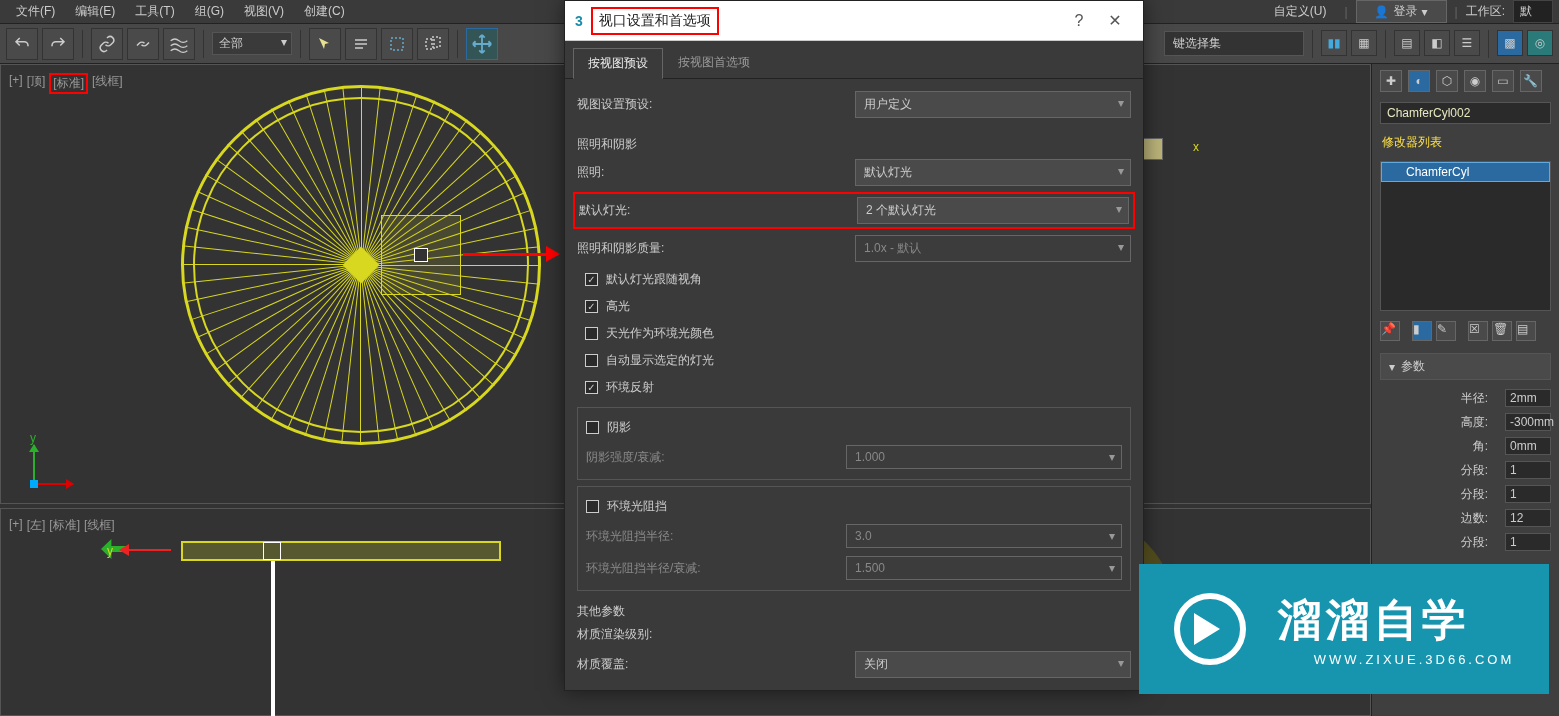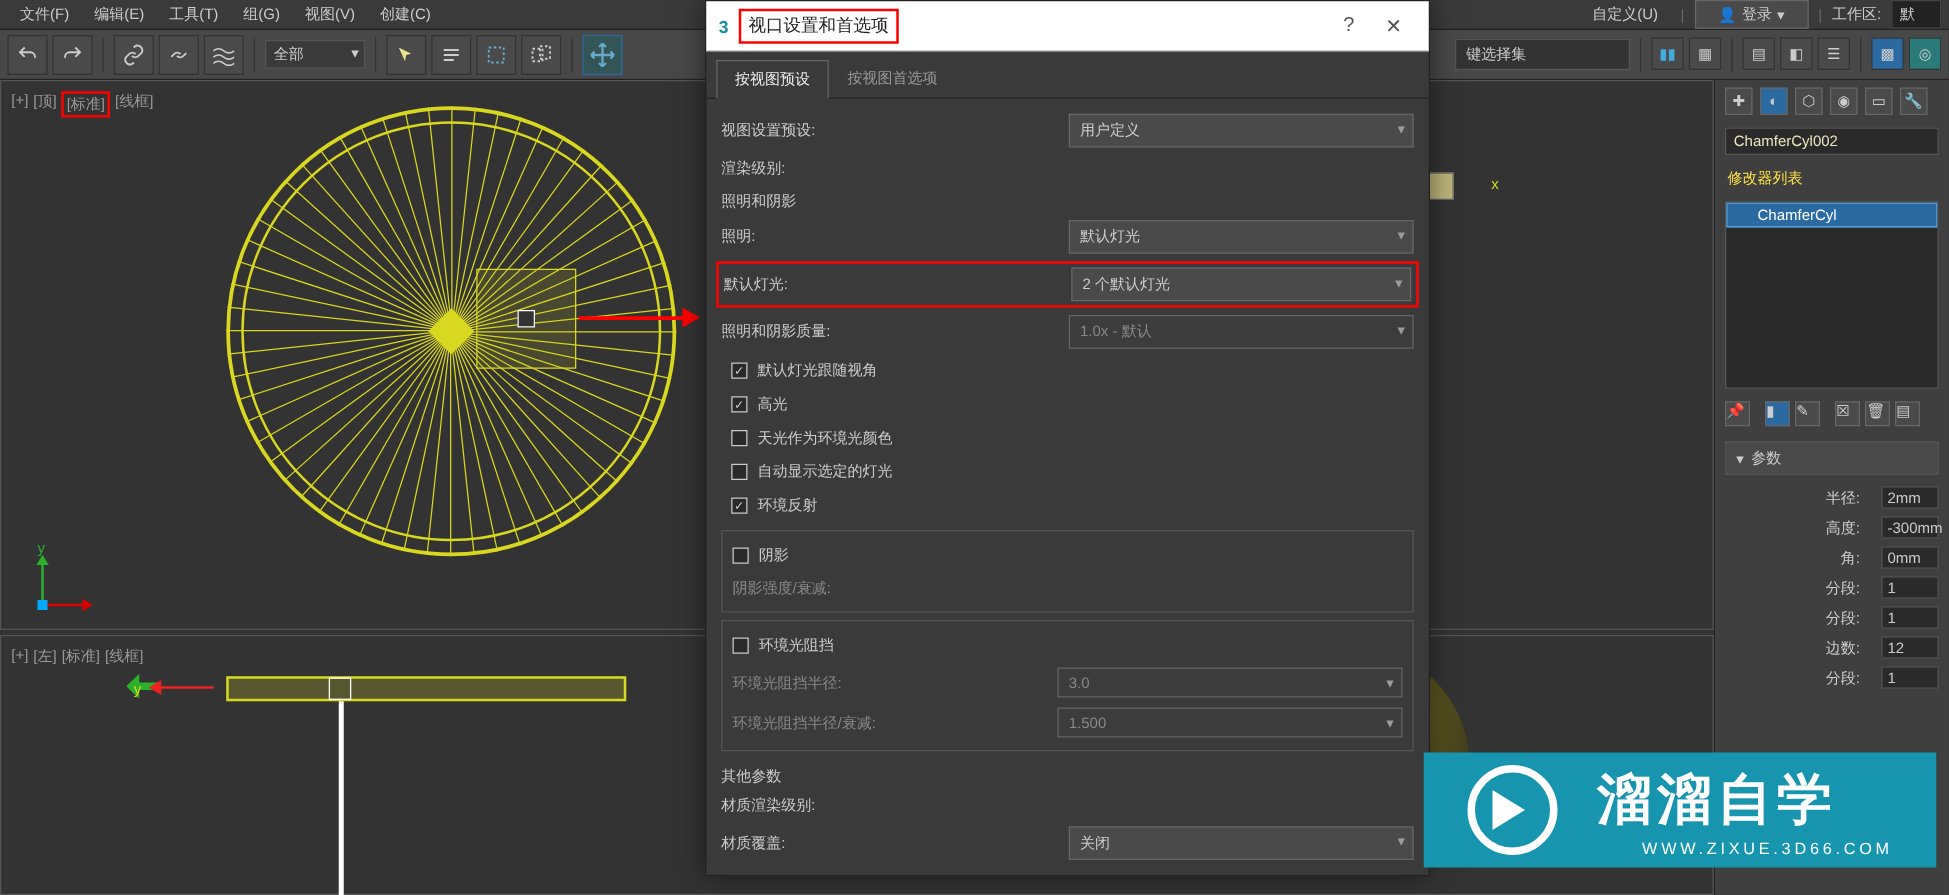--- a/index.html
+++ b/index.html
@@ -104,21 +104,21 @@
     .section-hdr { color: #ccc; padding: 6px 0 2px; }
     .red-box-row { border: 2px solid red; padding: 3px 4px; margin: 2px -4px; }
     .chk-row { display: flex; align-items: center; gap: 8px; padding: 5px 0 5px 8px; }
     .chk { width: 13px; height: 13px; border: 1px solid #ccc; background: #2a2a2a; display: inline-flex; align-items: center; justify-content: center; font-size: 10px; color: #ccc; }
     .chk.checked::before { content: "✓"; }
     .sub-section { border: 1px solid #555; padding: 6px 8px; margin: 6px 0; }
     .form-row-inner { display: flex; align-items: center; padding: 4px 0; }
     .inner-label { flex: 0 0 260px; color: #888; }
 
     
-    .watermark { position: absolute; right: 10px; bottom: 22px; width: 410px; height: 92px; background: #1794ae; display: flex; align-items: center; justify-content: center; gap: 32px; z-index: 200; }
+    .watermark { position: absolute; right: 10px; bottom: 22px; width: 410px; height: 130px; background: #1794ae; display: flex; align-items: center; justify-content: center; gap: 32px; z-index: 200; }
     .wm-icon { width: 72px; height: 72px; border: 6px solid #fff; border-radius: 50%; display: flex; align-items: center; justify-content: center; }
     .wm-play { width: 0; height: 0; border: 16px solid transparent; border-left: 26px solid #fff; margin-left: 10px; }
     .wm-text-col { display: flex; flex-direction: column; align-items: flex-start; gap: 2px; }
     .wm-text-cn { color: #fff; font-size: 44px; font-weight: bold; letter-spacing: 4px; }
     .wm-text-en { color: #fff; font-size: 13px; letter-spacing: 3px; margin-left: 36px; }
 
     
     .perspective-preview { position: absolute; right: 195px; top: 450px; width: 200px; height: 200px; background: radial-gradient(circle at 40% 30%, #e8e090 0%, #5a5420 50%, #111 100%); border-radius: 50%; z-index: 50; clip-path: inset(0 0 40px 155px); }
 
     .top-right-icons { display: flex; gap: 4px; }
@@ -412,21 +412,20 @@
     <div class="dlg-tab active">按视图预设</div>
     <div class="dlg-tab">按视图首选项</div>
   </div>
   <div class="dlg-body">
 
     <div class="form-row">
       <span class="form-label">视图设置预设:</span>
       <div class="form-select">用户定义</div>
     </div>
     <div class="form-row">
-      <span class="form-label">渲染级别:</span>
     </div>
 
     <div class="section-hdr">照明和阴影</div>
     <div class="form-row">
       <span class="form-label">照明:</span>
       <div class="form-select">默认灯光</div>
     </div>
     <div class="red-box-row">
       <div class="form-row" style="padding:0;">
         <span class="form-label">默认灯光:</span>
@@ -459,20 +458,21 @@
         <span>环境反射</span>
       </div>
 
     <div class="sub-section">
       <div class="chk-row" style="padding-left:0;">
           <span class="chk"></span>
           <span>阴影</span>
         </div>
       <div class="form-row-inner">
         <span class="inner-label">阴影强度/衰减:</span>
+        <div class="form-select disabled">1.000</div>
       </div>
     </div>
 
     <div class="sub-section">
       <div class="chk-row" style="padding-left:0;">
           <span class="chk"></span>
           <span>环境光阻挡</span>
         </div>
       <div class="form-row-inner">
         <span class="inner-label">环境光阻挡半径:</span>

